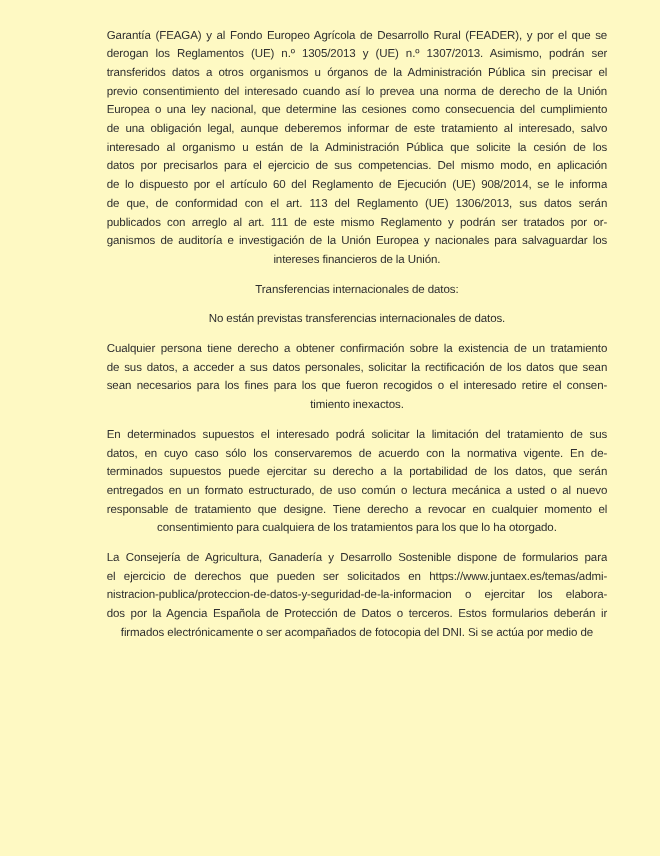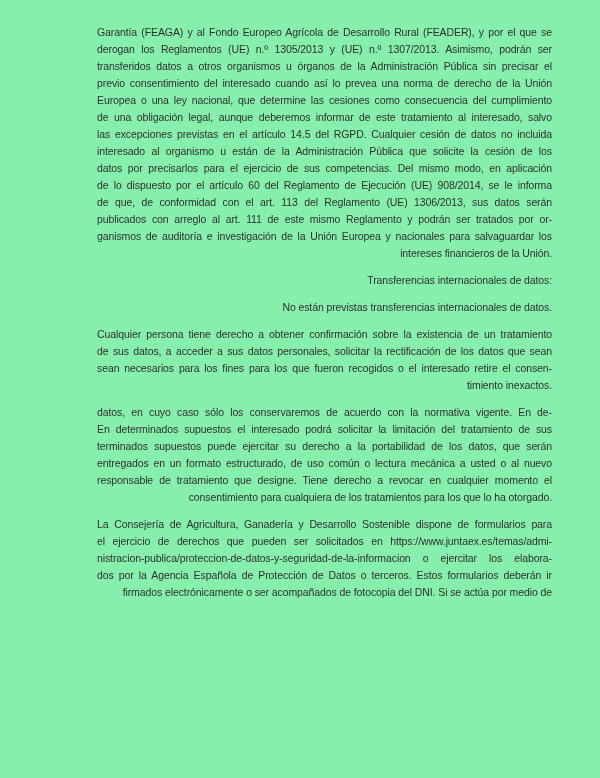--- a/index.html
+++ b/index.html
@@ -5,59 +5,58 @@
   * { margin: 0; padding: 0; box-sizing: border-box; }
   html, body { width: 600px; height: 778px; }
   body {
     background: #ffffff;
     font-family: "Liberation Sans", "DejaVu Sans", sans-serif;
   }
   .page {
     position: relative;
     width: 600px;
     height: 778px;
-    background: #86efac;
+    background: #fef9c3;
     overflow: hidden;
   }
   .doc {
     position: absolute;
     left: 97px;
     top: 24px;
     width: 455px;
     color: #2f2f2f;
     font-size: 10.5px;
     letter-spacing: -0.1px;
   }
   .paragraph { margin-bottom: 10px; }
   .paragraph:last-child { margin-bottom: 0; }
   .line {
     height: 17px;
     line-height: 17px;
     overflow: hidden;
     white-space: normal;
-    text-align: right;
+    text-align: center;
   }
   .line.fill {
     text-align: justify;
     text-align-last: justify;
   }
 </style>
 </head>
 <body style="background: rgb(255, 255, 255);">
 
 <div class="page">
   <div class="doc" style="color: rgb(47, 47, 47);">
       <div class="paragraph">
         <div class="line fill">Garantía (FEAGA) y al Fondo Europeo Agrícola de Desarrollo Rural (FEADER), y por el que se</div>
         <div class="line fill">derogan los Reglamentos (UE) n.º 1305/2013 y (UE) n.º 1307/2013. Asimismo, podrán ser</div>
         <div class="line fill">transferidos datos a otros organismos u órganos de la Administración Pública sin precisar el</div>
         <div class="line fill">previo consentimiento del interesado cuando así lo prevea una norma de derecho de la Unión</div>
         <div class="line fill">Europea o una ley nacional, que determine las cesiones como consecuencia del cumplimiento</div>
         <div class="line fill">de una obligación legal, aunque deberemos informar de este tratamiento al interesado, salvo</div>
-        <div class="line fill">las excepciones previstas en el artículo 14.5 del RGPD. Cualquier cesión de datos no incluida</div>
         <div class="line fill">interesado al organismo u están de la Administración Pública que solicite la cesión de los</div>
         <div class="line fill">datos por precisarlos para el ejercicio de sus competencias. Del mismo modo, en aplicación</div>
         <div class="line fill">de lo dispuesto por el artículo 60 del Reglamento de Ejecución (UE) 908/2014, se le informa</div>
         <div class="line fill">de que, de conformidad con el art. 113 del Reglamento (UE) 1306/2013, sus datos serán</div>
         <div class="line fill">publicados con arreglo al art. 111 de este mismo Reglamento y podrán ser tratados por or-</div>
         <div class="line fill">ganismos de auditoría e investigación de la Unión Europea y nacionales para salvaguardar los</div>
         <div class="line">intereses financieros de la Unión.</div>
       </div>
       <div class="paragraph">
         <div class="line">Transferencias internacionales de datos:</div>
@@ -65,22 +64,22 @@
       <div class="paragraph">
         <div class="line">No están previstas transferencias internacionales de datos.</div>
       </div>
       <div class="paragraph">
         <div class="line fill">Cualquier persona tiene derecho a obtener confirmación sobre la existencia de un tratamiento</div>
         <div class="line fill">de sus datos, a acceder a sus datos personales, solicitar la rectificación de los datos que sean</div>
         <div class="line fill">sean necesarios para los fines para los que fueron recogidos o el interesado retire el consen-</div>
         <div class="line">timiento inexactos.</div>
       </div>
       <div class="paragraph">
+        <div class="line fill">En determinados supuestos el interesado podrá solicitar la limitación del tratamiento de sus</div>
         <div class="line fill">datos, en cuyo caso sólo los conservaremos de acuerdo con la normativa vigente. En de-</div>
-        <div class="line fill">En determinados supuestos el interesado podrá solicitar la limitación del tratamiento de sus</div>
         <div class="line fill">terminados supuestos puede ejercitar su derecho a la portabilidad de los datos, que serán</div>
         <div class="line fill">entregados en un formato estructurado, de uso común o lectura mecánica a usted o al nuevo</div>
         <div class="line fill">responsable de tratamiento que designe. Tiene derecho a revocar en cualquier momento el</div>
         <div class="line">consentimiento para cualquiera de los tratamientos para los que lo ha otorgado.</div>
       </div>
       <div class="paragraph">
         <div class="line fill">La Consejería de Agricultura, Ganadería y Desarrollo Sostenible dispone de formularios para</div>
         <div class="line fill">el ejercicio de derechos que pueden ser solicitados en https://www.juntaex.es/temas/admi-</div>
         <div class="line fill">nistracion-publica/proteccion-de-datos-y-seguridad-de-la-informacion o ejercitar los elabora-</div>
         <div class="line fill">dos por la Agencia Española de Protección de Datos o terceros. Estos formularios deberán ir</div>

